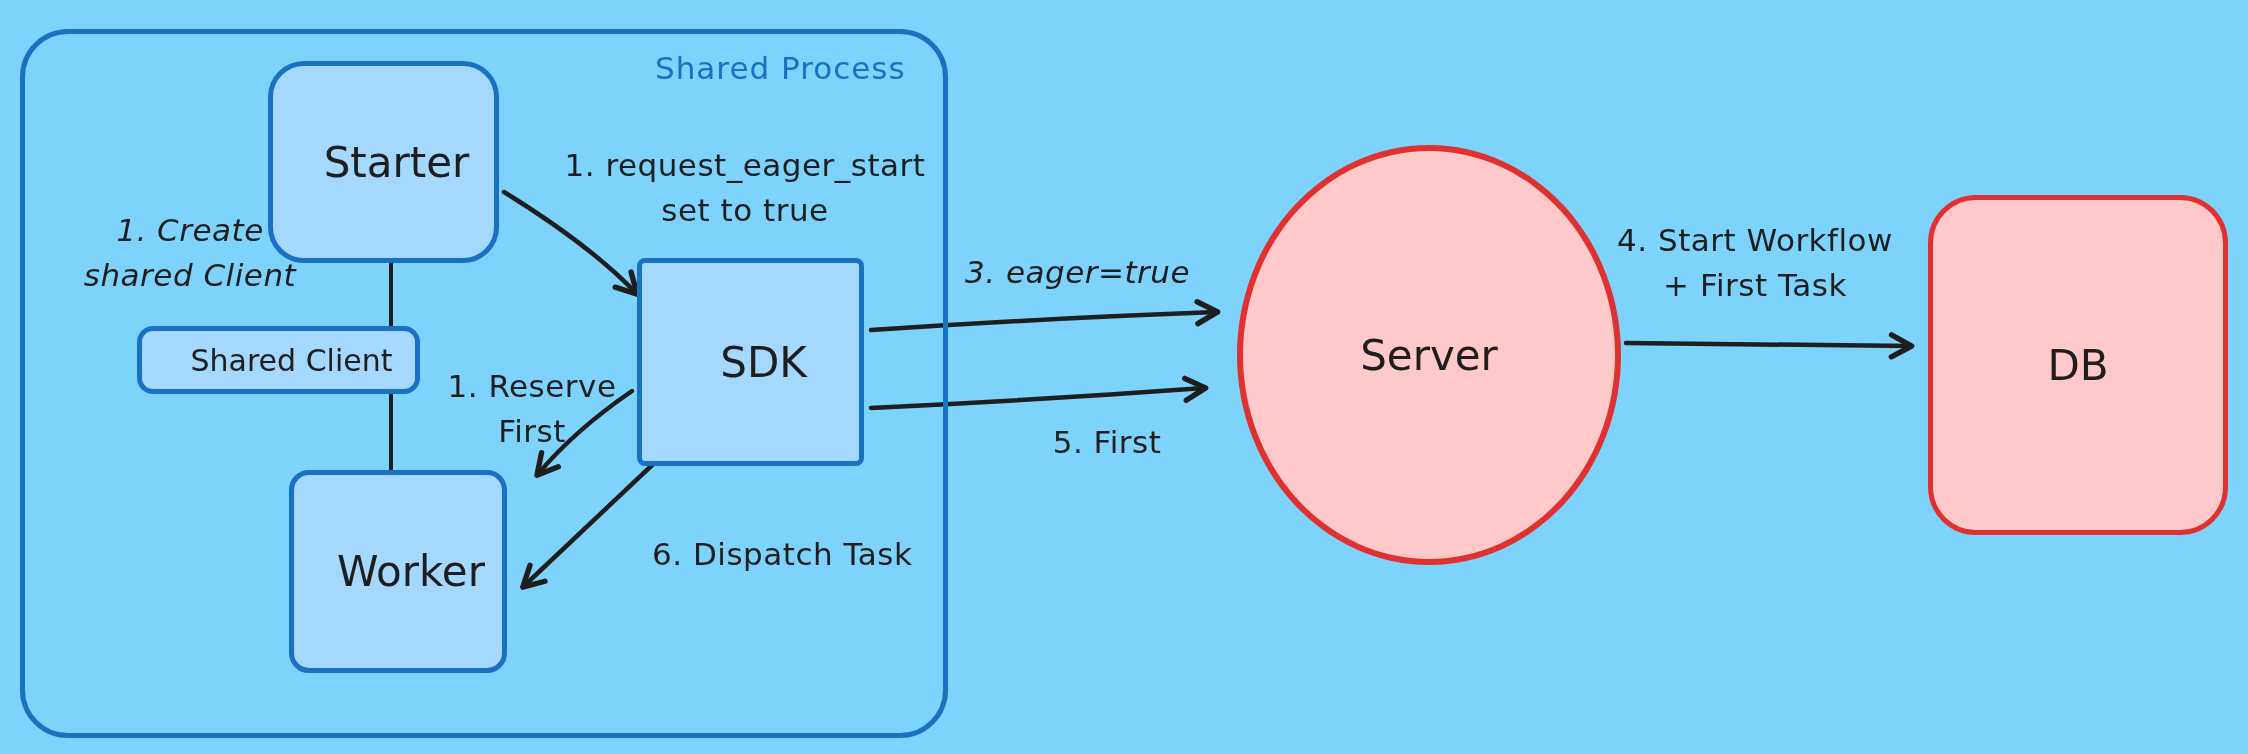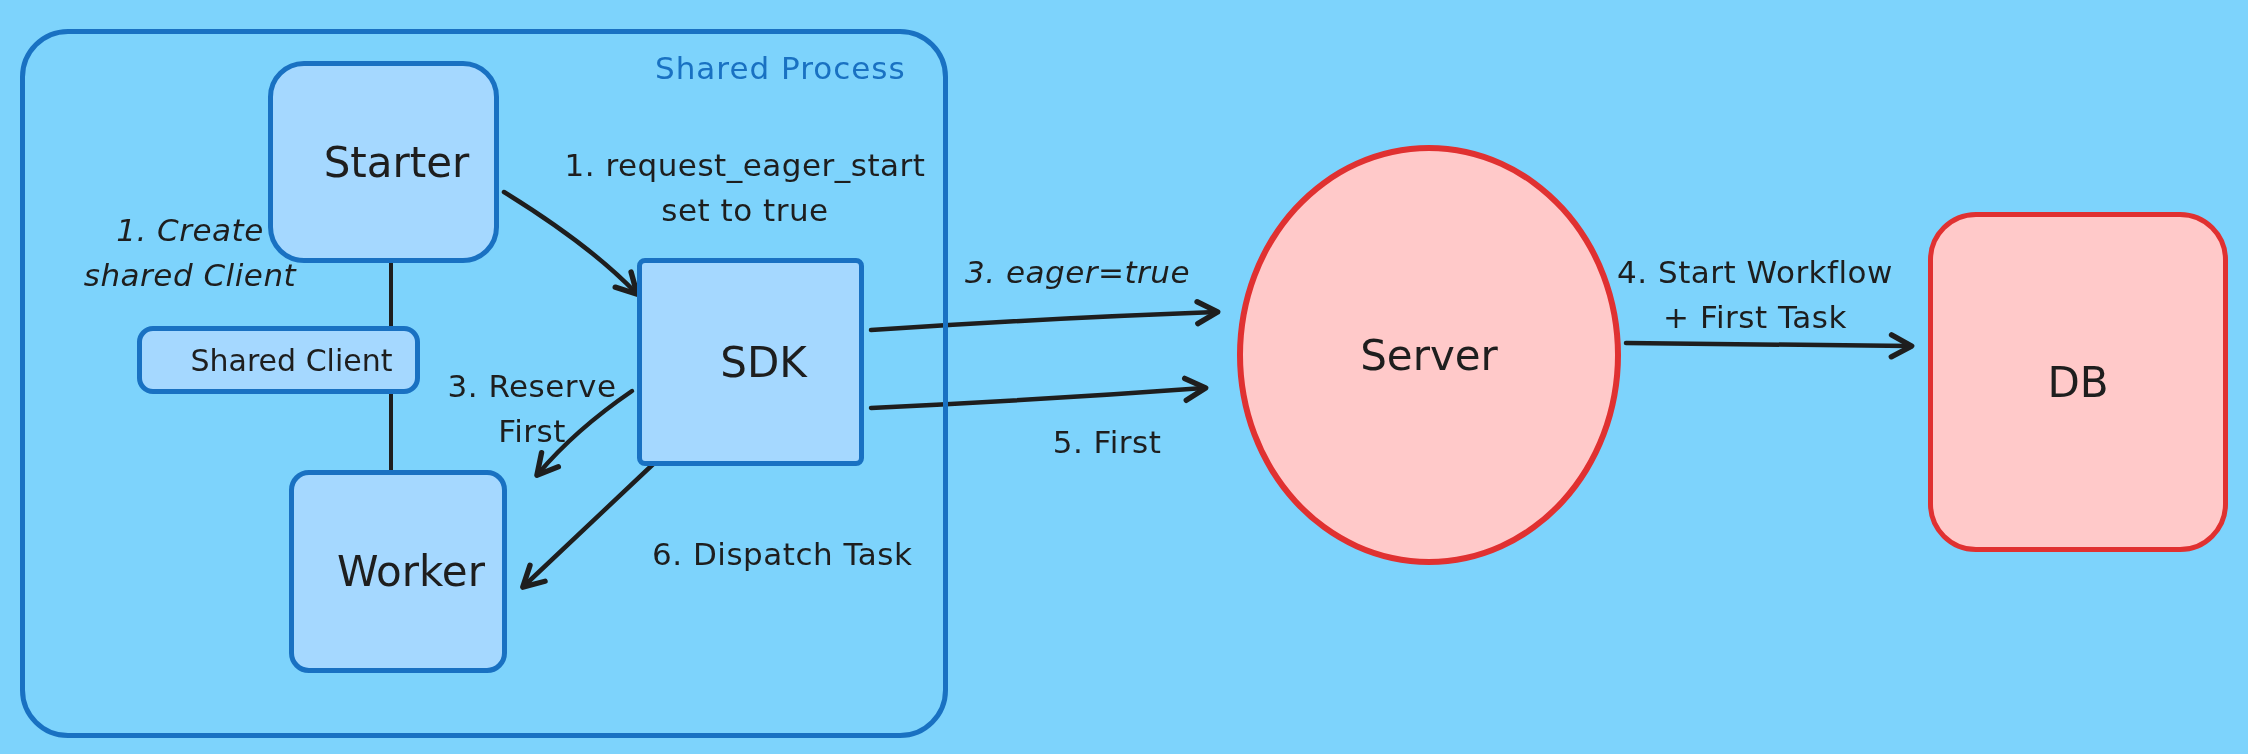--- a/index.html
+++ b/index.html
@@ -24,31 +24,31 @@
   .process-frame{position:absolute;left:20px;top:29px;width:928px;height:709px;
         border:5px solid var(--blue-stroke);border-radius:48px;box-sizing:border-box;}
   .frame-label{position:absolute;left:655px;top:50px;width:300px;
         color:var(--blue-stroke);font-size:31px;letter-spacing:1px;}
 
   .starter{left:268px;top:61px;width:231px;height:202px;border-radius:36px;font-size:42px;}
   .shared-client{left:137px;top:326px;width:283px;height:68px;border-radius:16px;font-size:30px;}
   .worker{left:289px;top:470px;width:218px;height:203px;border-radius:20px;font-size:42px;}
   .sdk{left:637px;top:258px;width:227px;height:208px;border-radius:8px;font-size:42px;}
   .server{left:1237px;top:145px;width:384px;height:420px;border-radius:50%;font-size:42px;border-width:6px;}
-  .db{left:1928px;top:195px;width:300px;height:340px;border-radius:48px;font-size:42px;margin-top:17px;}
+  .db{left:1928px;top:195px;width:300px;height:340px;border-radius:48px;font-size:42px;}
 
   .annotation{position:absolute;font-size:31px;line-height:1.45;letter-spacing:0.5px;
         text-align:center;white-space:nowrap;}
   .a-create{left:45px;top:208px;width:290px;font-style:italic;}
   .a-request{left:545px;top:143px;width:400px;}
   .a-reserve{left:422px;top:364px;width:220px;}
   .a-dispatch{left:652px;top:532px;width:320px;text-align:left;}
   .a-eager{left:965px;top:250px;width:260px;text-align:left;font-style:italic;}
   .a-first{left:957px;top:420px;width:300px;}
-  .a-start{left:1600px;top:250px;width:310px;}
+  .a-start{left:1600px;top:218px;width:310px;}
 </style>
 </head>
 <body>
 
 <div class="stage">
 
   <svg class="edges" viewBox="0 0 2248 754" aria-hidden="true">
     <defs>
       <marker id="arrowhead" viewBox="0 0 20 20" refX="15" refY="10" markerWidth="7.5" markerHeight="7.5" orient="auto">
         <path d="M4 3.5 L16 10 L4 16.5" fill="none" stroke="#1e1e1e" stroke-width="3.2" stroke-linecap="round" stroke-linejoin="round"></path>
@@ -101,21 +101,21 @@
     <div>1. Create</div>
     <div>shared Client</div>
   </div>
 
   <div class="annotation a-request">
     <div>1. request_eager_start</div>
     <div>set to true</div>
   </div>
 
   <div class="annotation a-reserve">
-    <div>3. Reserve</div>
+    <div>1. Reserve</div>
     <div>First</div>
   </div>
 
   <div class="annotation a-dispatch">
     <div>6. Dispatch Task</div>
   </div>
 
   <div class="annotation a-eager">
     <div>3. eager=true</div>
   </div>

